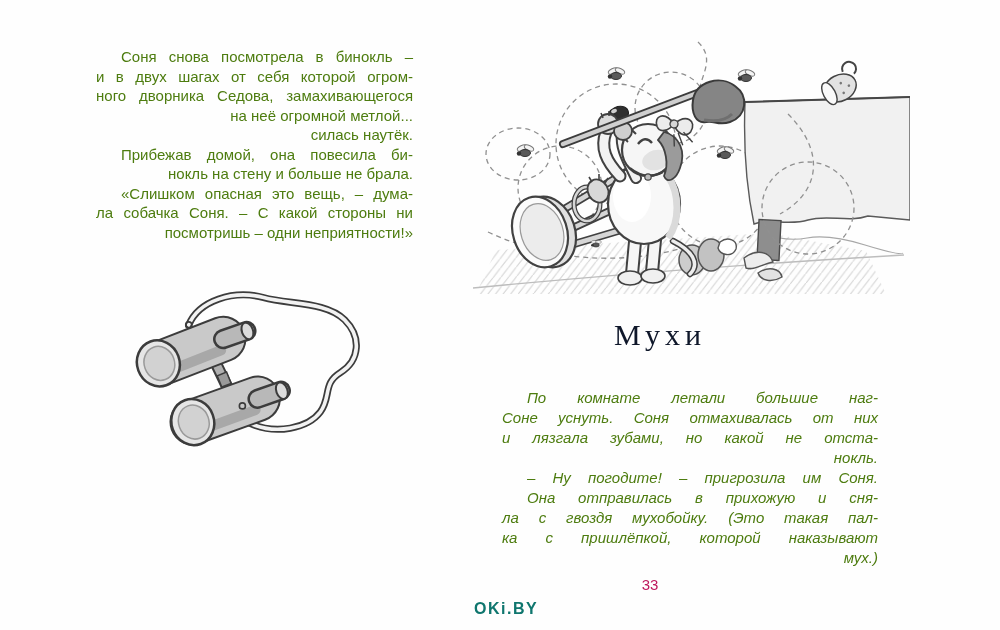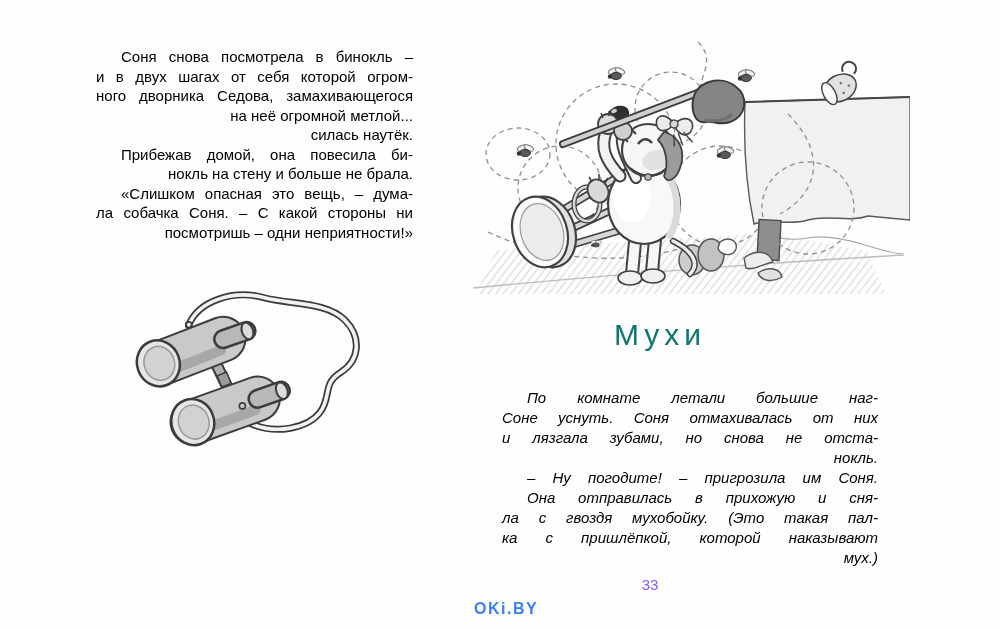--- a/index.html
+++ b/index.html
@@ -1,32 +1,32 @@
 <!DOCTYPE html>
 <html><head>
 <meta charset="utf-8">
 <style>
   html,body{margin:0;padding:0;}
   body{width:1000px;height:630px;background:#fff;overflow:hidden;}
   #canvas{position:absolute;top:0;left:0;width:1000px;height:630px;background:#fefefe;
           font-family:"Liberation Sans",sans-serif;}
-  .col{position:absolute;color:#000000;font-size:15px;line-height:19.5px;}
+  .col{position:absolute;color:#4d7c0f;font-size:15px;line-height:19.5px;}
   .col .ln{width:100%;}
   .ln.j{text-align:justify;text-align-last:justify;}
   .ln.p{text-align:right;}
   .ln.ind{padding-left:25px;box-sizing:border-box;}
   #left-text{left:96px;top:47px;width:317px;}
   #right-text{left:502px;top:388px;width:376px;line-height:20px;font-style:italic;}
   #chapter-title{position:absolute;left:558px;top:318px;width:204px;text-align:center;
-     font-family:Liberation Sans, sans-serif;font-size:30px;color:#0f766e;
+     font-family:Liberation Serif, serif;font-size:30px;color:#0f172a;
      letter-spacing:5px;}
   #page-number{position:absolute;left:600px;top:576px;width:100px;text-align:center;
-     font-size:15px;color:#8b5cf6;}
+     font-size:15px;color:#be185d;}
   #watermark{position:absolute;left:474px;top:600px;font-size:16px;font-weight:600;
-     color:#3b82f6;letter-spacing:1.5px;}
+     color:#0f766e;letter-spacing:1.5px;}
   #binoculars-illo{position:absolute;left:128px;top:280px;width:248px;height:188px;}
   #scene-illo{position:absolute;left:468px;top:36px;width:442px;height:260px;}
   svg{display:block;width:100%;height:100%;}
 </style>
 </head>
 <body>
 
 <div id="canvas">
 
   <div id="left-text" class="col">
@@ -225,21 +225,21 @@
         </g>
       </g>
     </svg>
   </div>
 
   <div id="chapter-title">Мухи</div>
 
   <div id="right-text" class="col">
     <div class="ln j ind">По комнате летали большие наг-</div>
     <div class="ln j">Соне уснуть. Соня отмахивалась от них</div>
-    <div class="ln j">и лязгала зубами, но снова не отста-</div>
+    <div class="ln j">и лязгала зубами, но какой не отста-</div>
     <div class="ln p">нокль.</div>
     <div class="ln j ind">– Ну погодите! – пригрозила им Соня.</div>
     <div class="ln j ind">Она отправилась в прихожую и сня-</div>
     <div class="ln j">ла с гвоздя мухобойку. (Это такая пал-</div>
     <div class="ln j">ка с пришлёпкой, которой наказывают</div>
     <div class="ln p">мух.)</div>
   </div>
 
   <div id="page-number">33</div>
 

